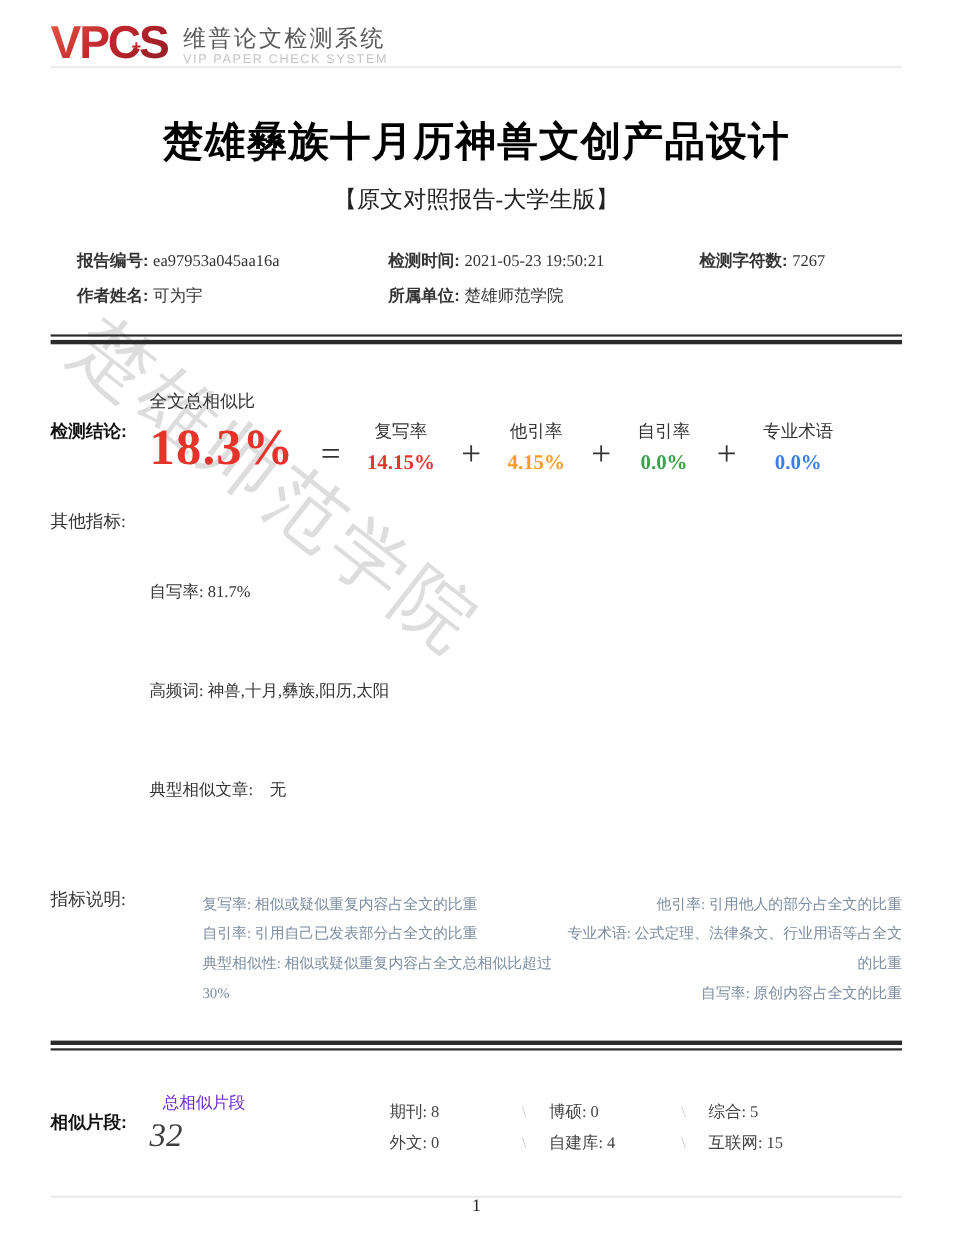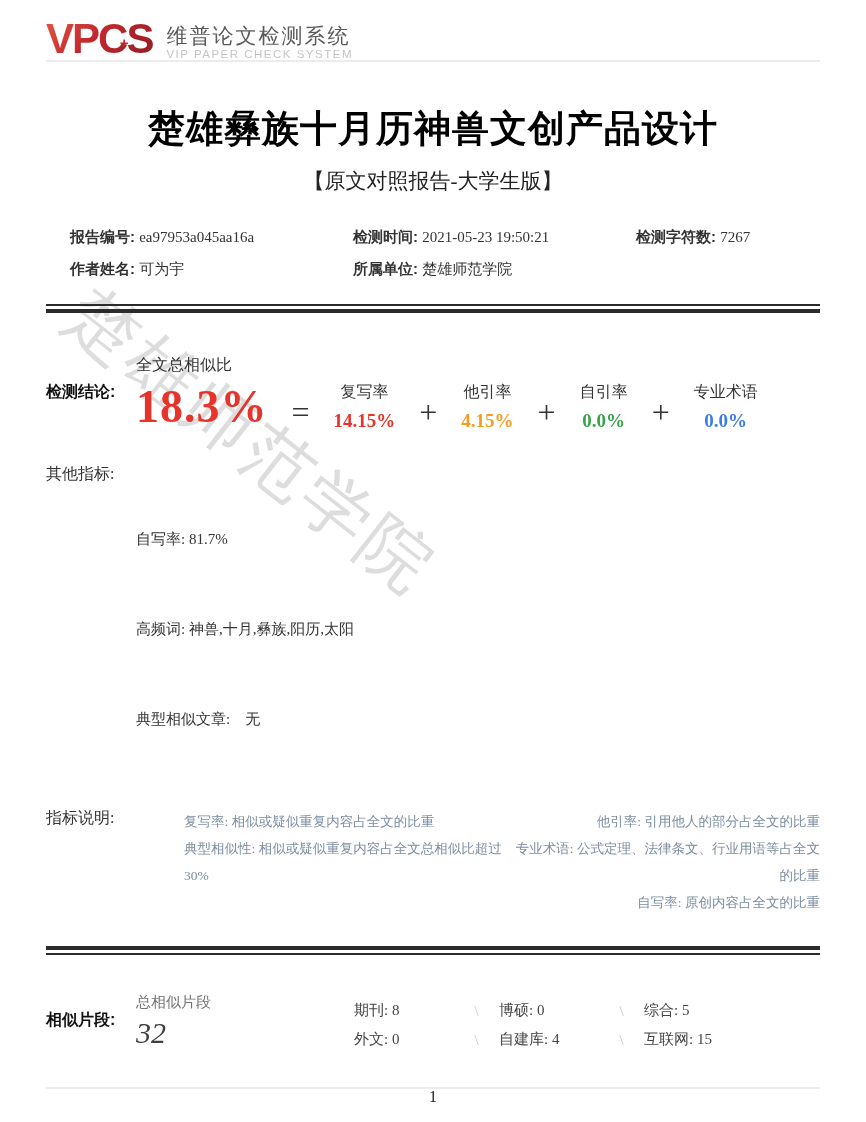--- a/index.html
+++ b/index.html
@@ -71,21 +71,21 @@
 
   
   .notes { margin-top:14px; }
   .notes-cols { display:flex; font-size:13.5px; color:#7c8ca0; line-height:27px; }
   .notes-col-left { width:331px; flex:none;margin-left:48px; }
   .notes-col-right { flex:1;text-align:right; }
 
   
   .fragments { margin-top:36px; align-items:center; }
   .frag-total { width:218px; flex:none; }
-  .frag-total-label { font-size:15px; color:#737373; margin-bottom:6px; }
+  .frag-total-label { font-size:15px; color:#6d28d9; margin-bottom:6px;margin-left:12px; }
   .frag-total-value { font-size:30px; color:#3f3f3f; line-height:1;font-style:italic; }
   .frag-grid { font-size:15px; color:#444; }
   .frag-row { display:flex; align-items:flex-end; height:29px; }
   .frag-cell { width:100px; white-space:nowrap; }
   .frag-sep { width:45px; text-align:center; color:#c9c9c9; }
 
   
   .page-number { position:absolute; bottom:16px; left:0; right:0;
                  text-align:center; font-size:16px; color:#222; z-index:1; }
 
@@ -166,20 +166,21 @@
         <div>高频词: 神兽,十月,彝族,阳历,太阳</div>
         <div>典型相似文章:　无</div>
       </div>
     </div>
 
     <div class="section notes">
       <div class="sec-label">指标说明:</div>
       <div class="notes-cols">
         <div class="notes-col-left">
           <div>复写率: 相似或疑似重复内容占全文的比重</div>
+          <div>自引率: 引用自己已发表部分占全文的比重</div>
           <div>典型相似性: 相似或疑似重复内容占全文总相似比超过30%</div>
         </div>
         <div class="notes-col-right">
           <div>他引率: 引用他人的部分占全文的比重</div>
           <div>专业术语: 公式定理、法律条文、行业用语等占全文的比重</div>
           <div>自写率: 原创内容占全文的比重</div>
         </div>
       </div>
     </div>
 

